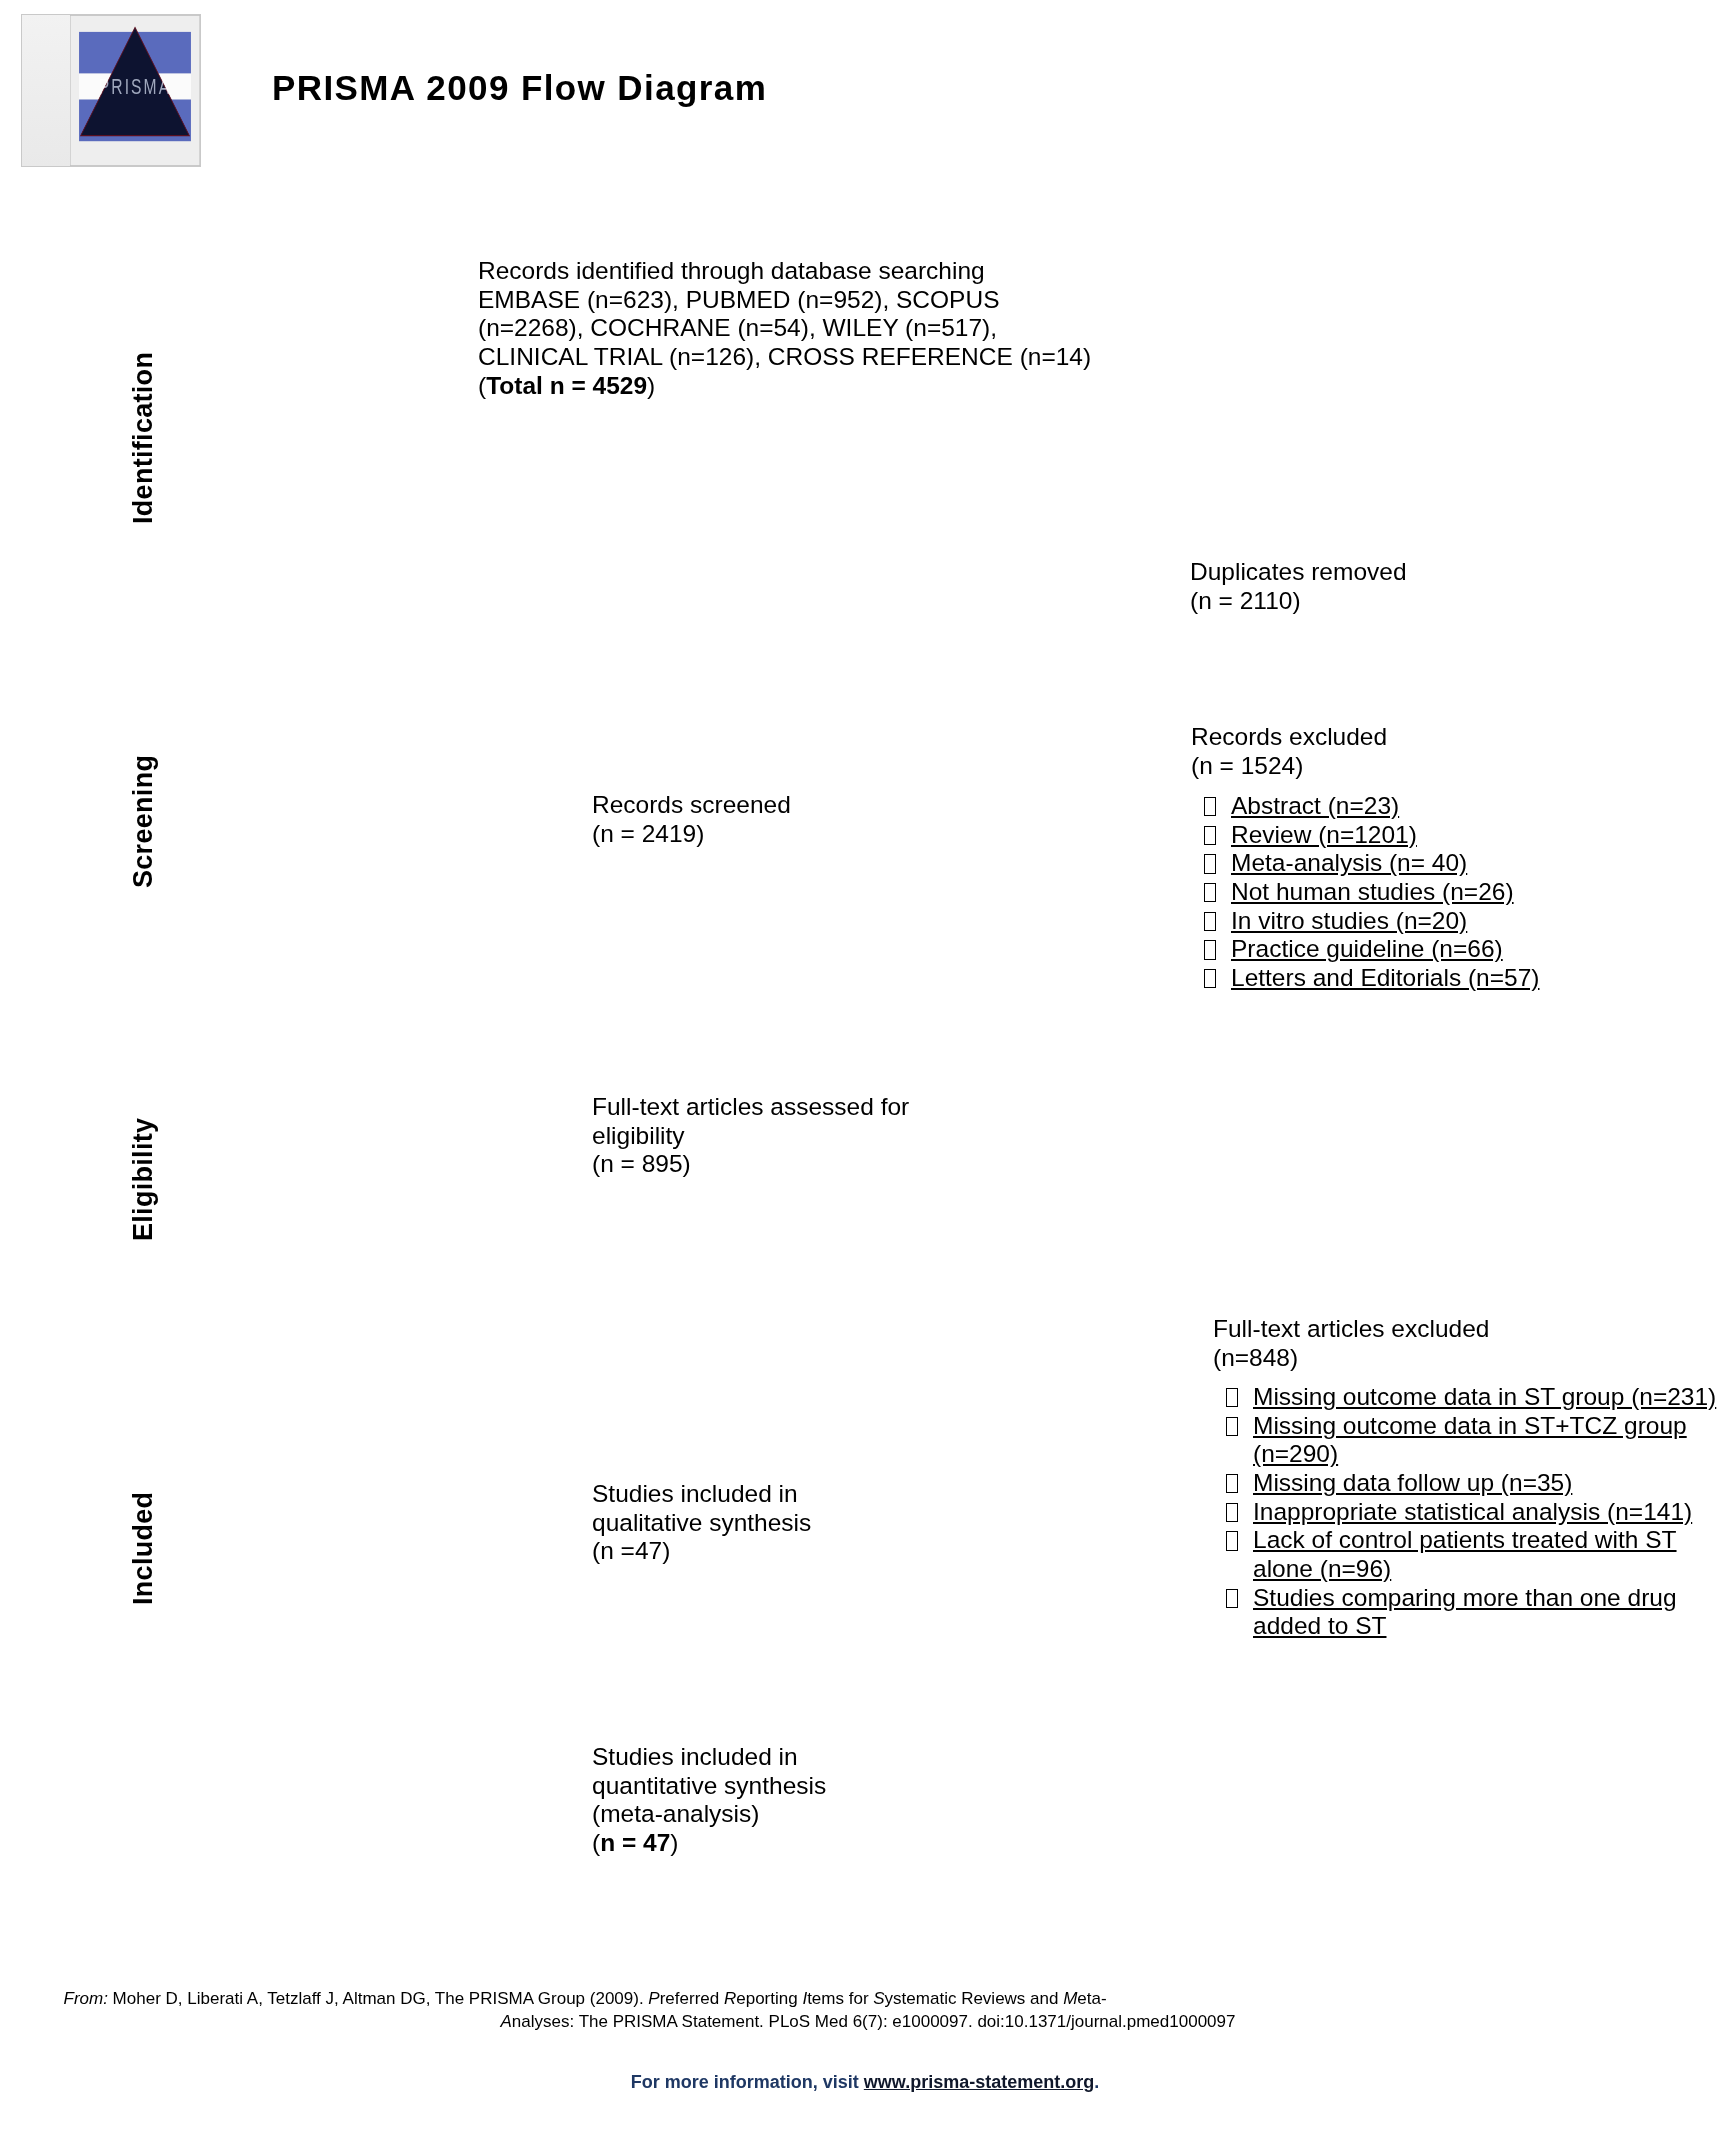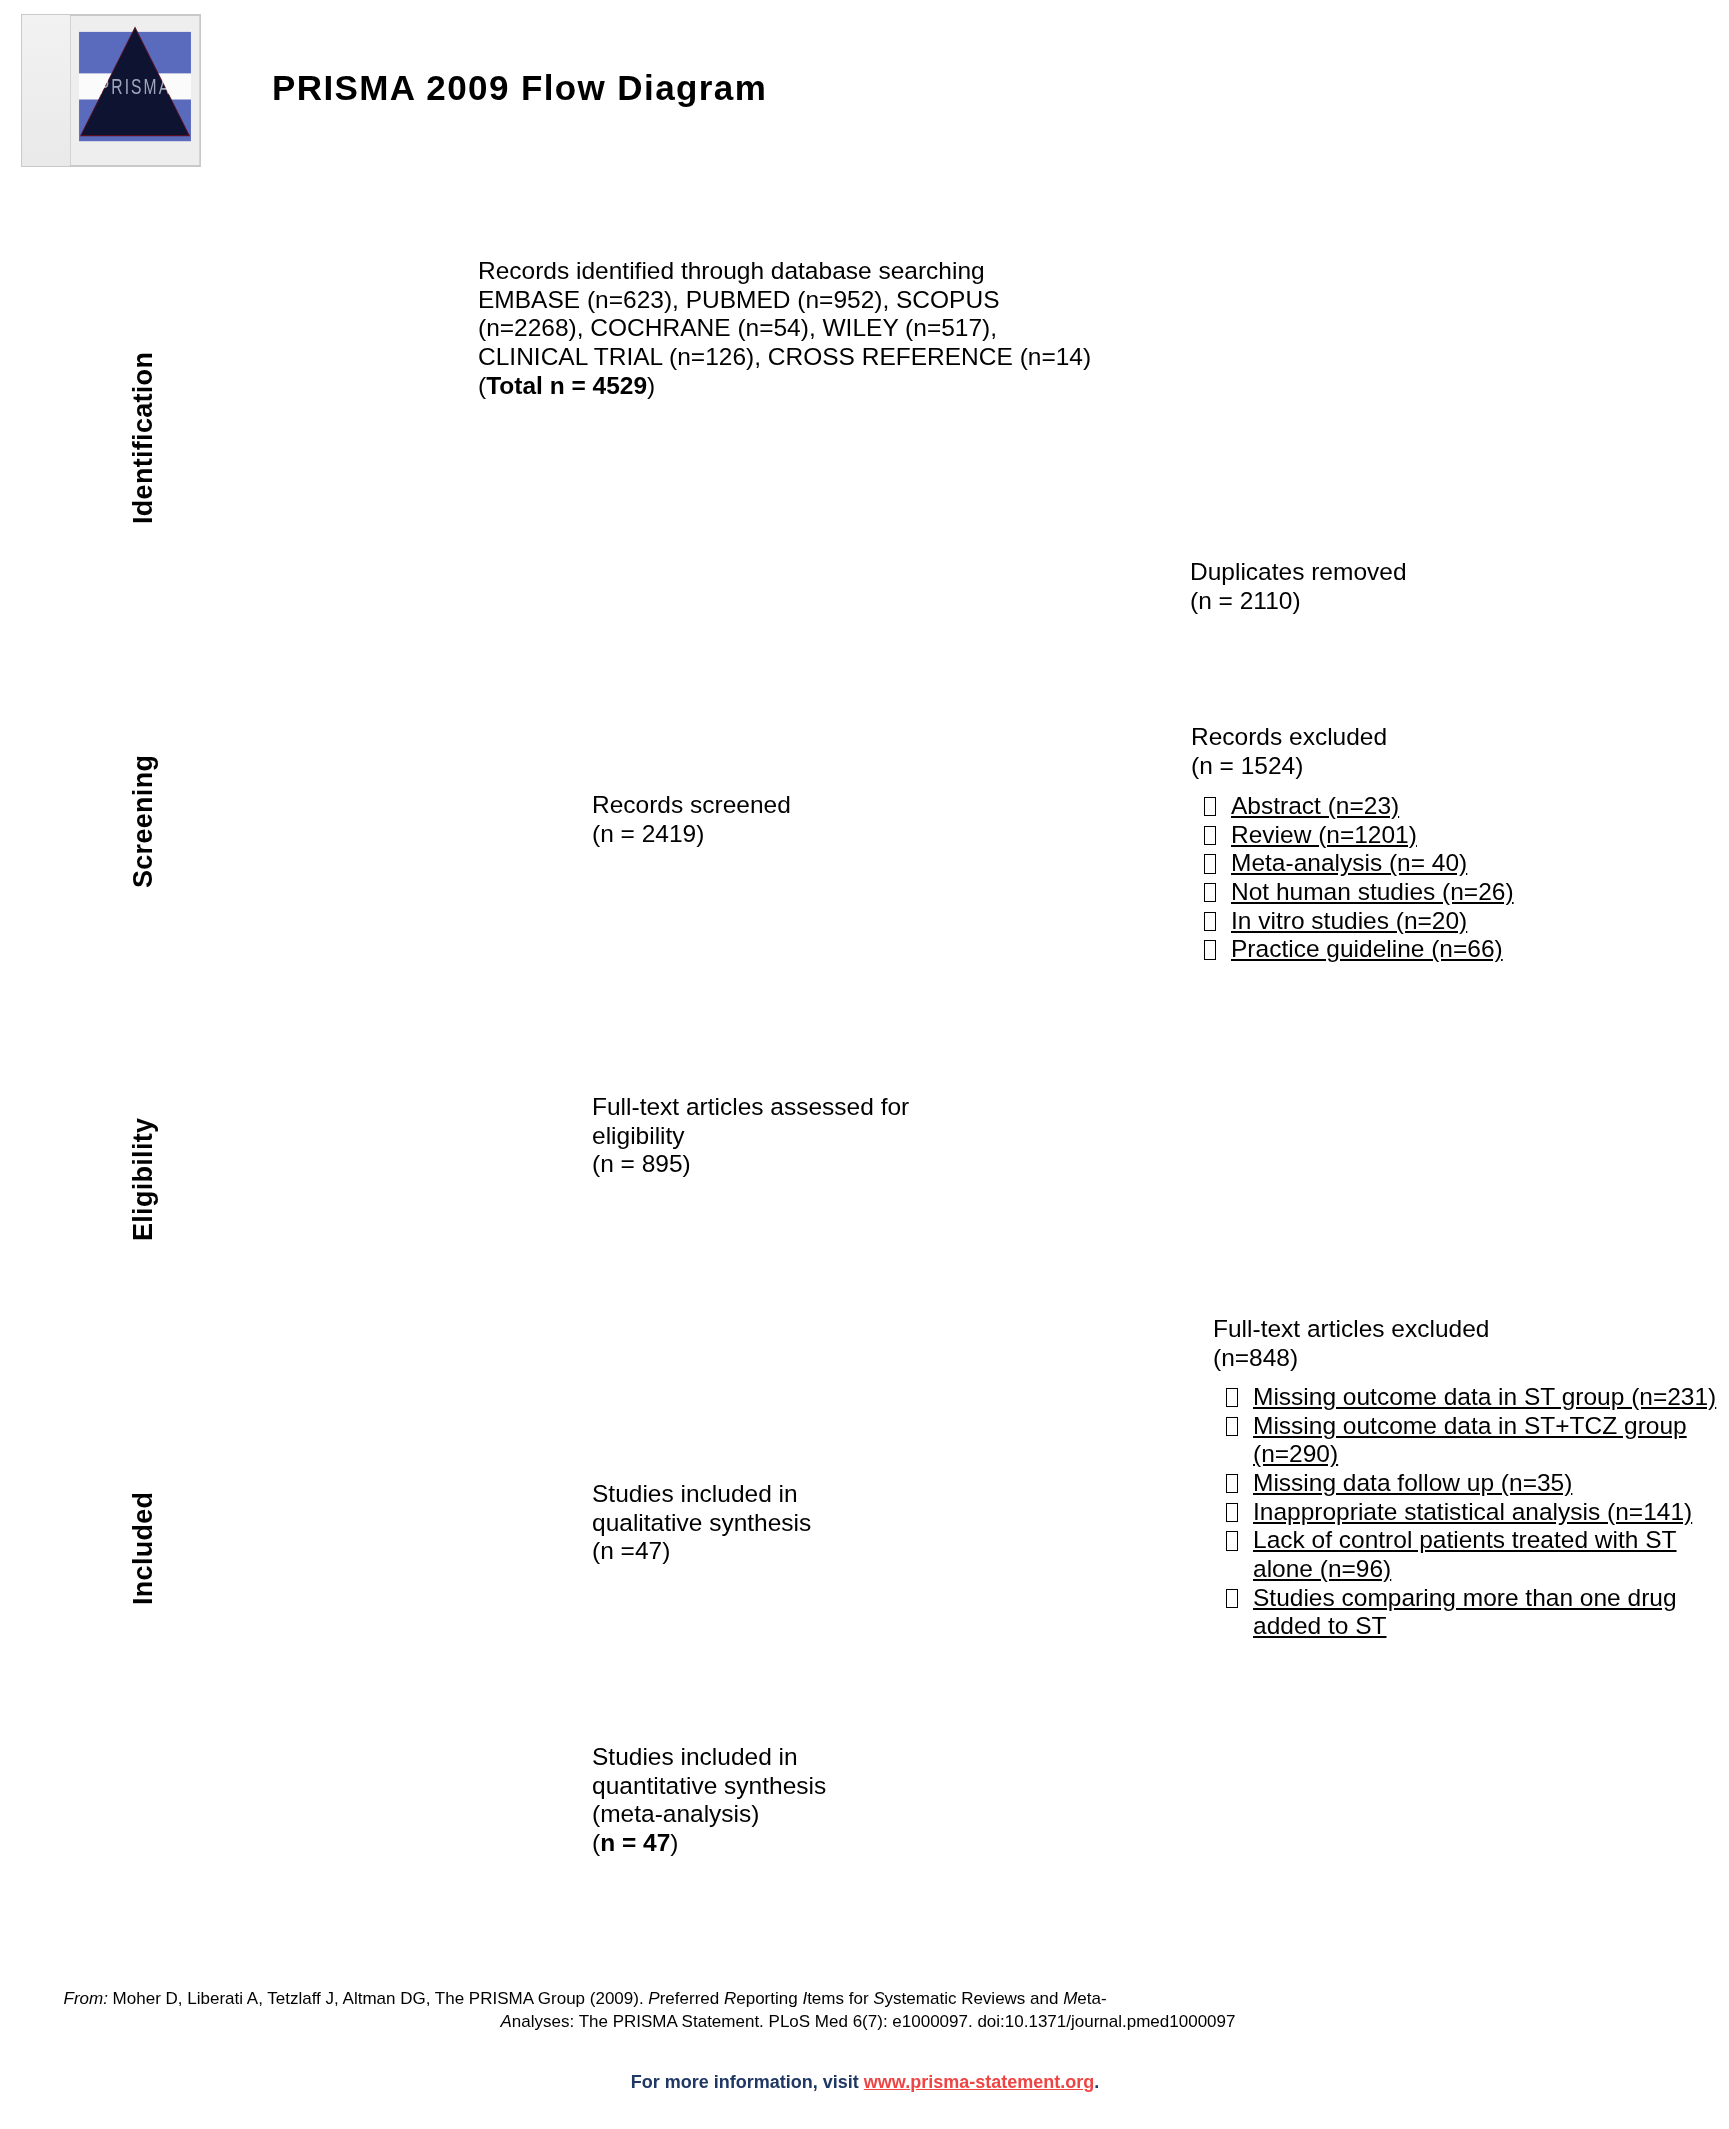--- a/index.html
+++ b/index.html
@@ -112,21 +112,21 @@
     position: absolute;
     left: 0;
     width: 1730px;
     text-align: center;
     font-size: 18px;
     font-weight: bold;
     color: #1f3864;
   }
   .more-info a,
   .more-info .url {
-    color: #ef4444;
+    color: #0f172a;
     text-decoration: underline;
   }
 </style>
 </head>
 <body>
 
 <div class="page">
 
   <div class="logo">
     <div class="logo-inner">
@@ -189,20 +189,24 @@
       <span class="bullet-text">Not human studies (n=26)</span>
     </div>
     <div class="bullet-row">
       <span class="bullet-mark"><span class="tofu"></span></span>
       <span class="bullet-text">In vitro studies (n=20)</span>
     </div>
     <div class="bullet-row">
       <span class="bullet-mark"><span class="tofu"></span></span>
       <span class="bullet-text">Practice guideline (n=66)</span>
     </div>
+    <div class="bullet-row">
+      <span class="bullet-mark"><span class="tofu"></span></span>
+      <span class="bullet-text">Letters and Editorials (n=57)</span>
+    </div>
   </div>
 
   <div class="block center" style="left:592px; top:1093px; width:467px;">
     <div>Full-text articles assessed for</div>
     <div>eligibility</div>
     <div>(n = 895)</div>
   </div>
 
   <div class="block center" style="left:1213px; top:1315px; width:455px;">
     <div>Full-text articles excluded</div>

